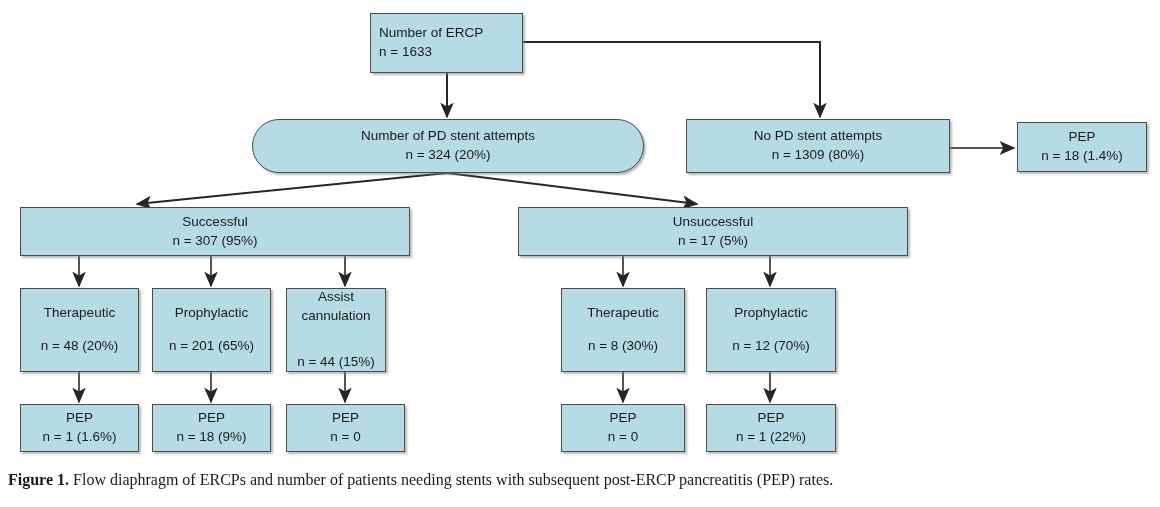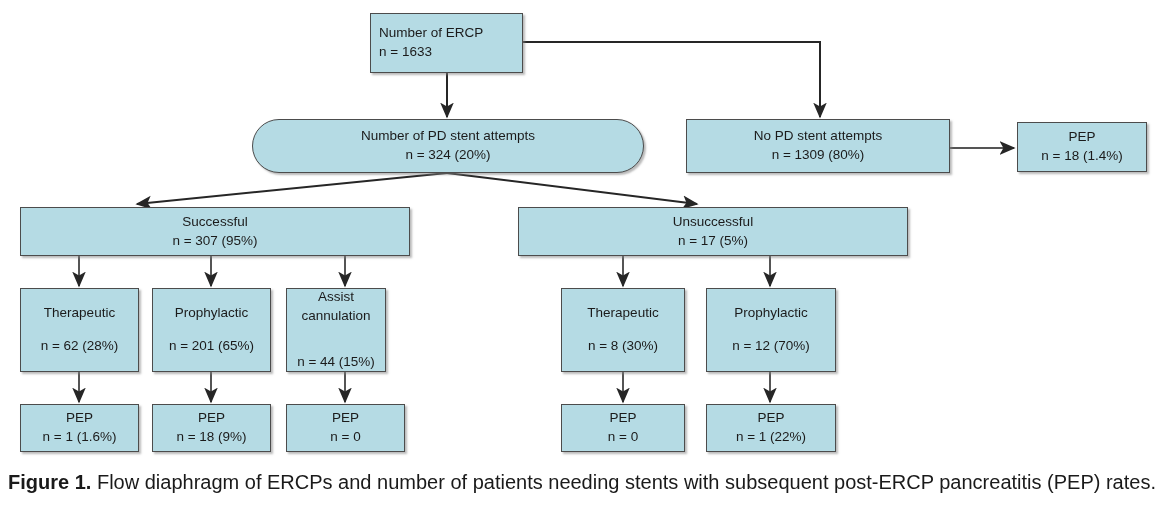--- a/index.html
+++ b/index.html
@@ -65,22 +65,22 @@
   }
   
   .node.spaced .node-count {
     margin-top: 14px;
   }
   .caption {
     position: absolute;
     left: 8px;
     top: 470px;
     width: 1144px;
-    font-family: Liberation Sans, sans-serif;
-    font-size: 20px;
+    font-family: Liberation Serif, serif;
+    font-size: 16px;
     color: #1a1a1a;
     line-height: 1.25;
     white-space: nowrap;
   }
   .caption .caption-label {
     font-weight: bold;
   }
 </style>
 </head>
 <body>
@@ -145,21 +145,21 @@
       <div class="node-count">n = 307 (95%)</div>
     </div>
 
     <div class="node" style="left:499px; top:207px; width:390px; height:49px;margin-left:19px;">
       <div class="node-title">Unsuccessful</div>
       <div class="node-count">n = 17 (5%)</div>
     </div>
 
     <div class="node spaced" style="left:20px; top:288px; width:119px; height:84px;">
       <div class="node-title">Therapeutic</div>
-      <div class="node-count">n = 62 (28%)</div>
+      <div class="node-count">n = 48 (20%)</div>
     </div>
 
     <div class="node spaced" style="left:152px; top:288px; width:119px; height:84px;">
       <div class="node-title">Prophylactic</div>
       <div class="node-count">n = 201 (65%)</div>
     </div>
 
     <div class="node" style="left:286px; top:288px; width:100px; height:84px;">
       <div class="node-title">Assist
 cannulation</div>

